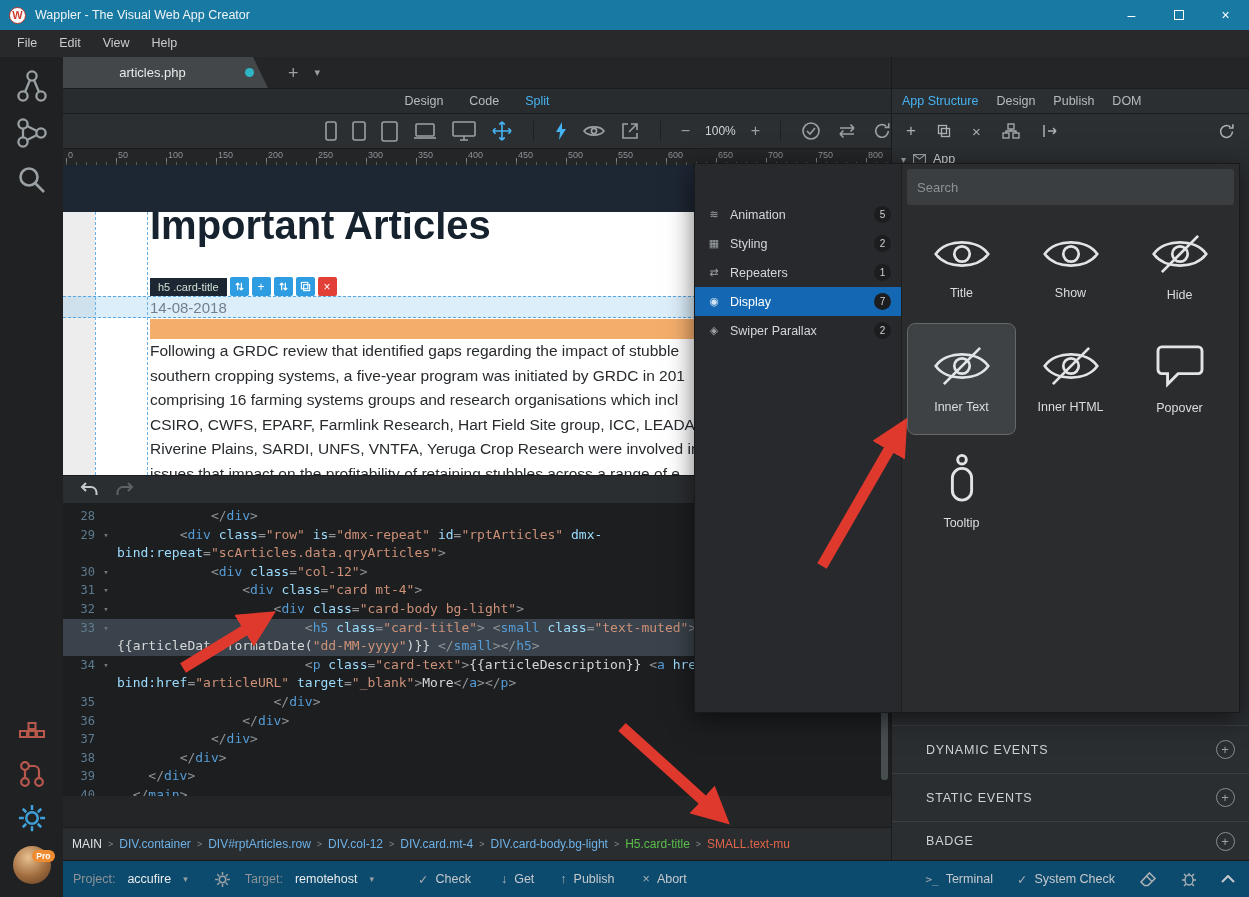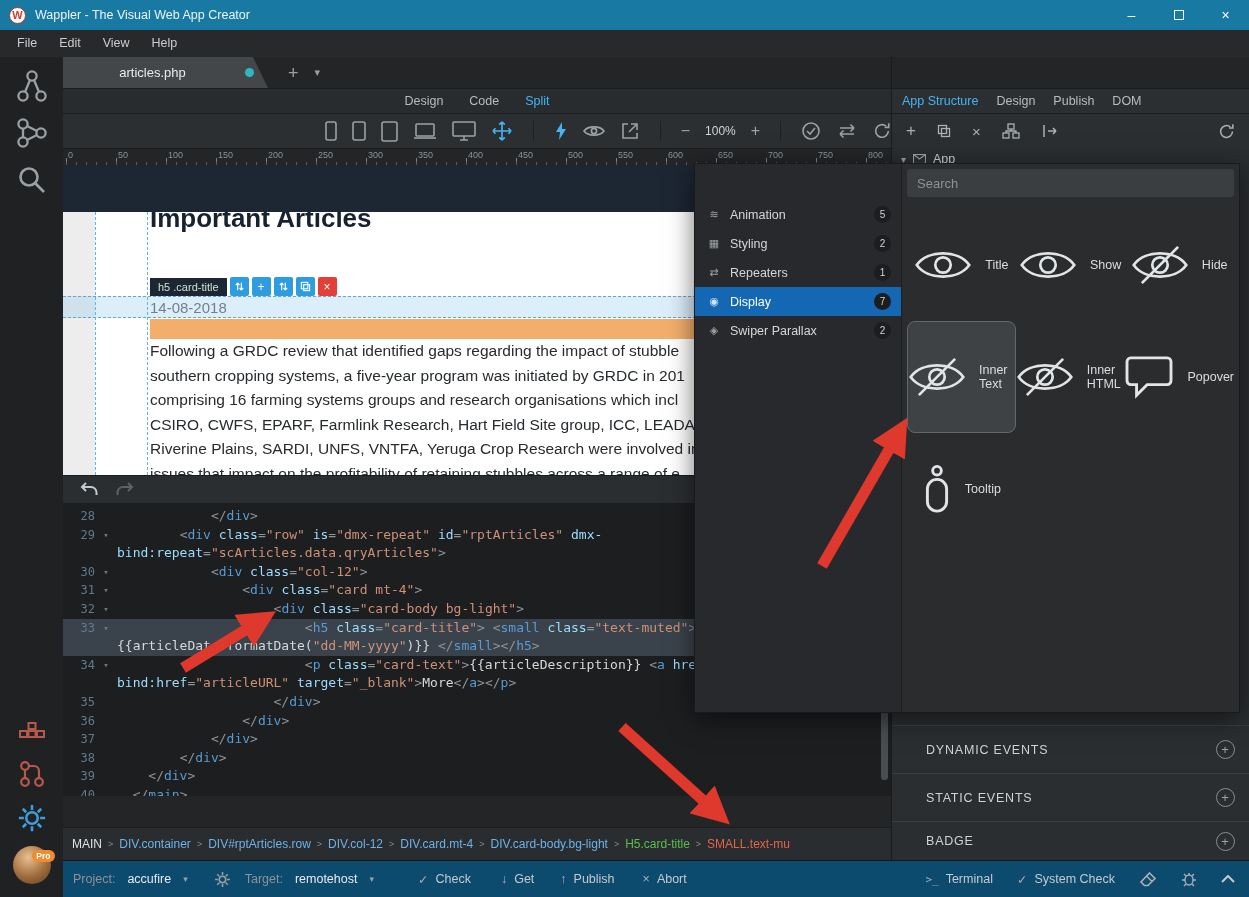--- a/index.html
+++ b/index.html
@@ -45,21 +45,21 @@
 
 .ruler{position:absolute;left:0;top:91px;width:100%;height:17px;background:#232527;border-top:1px solid #1b1c1e;background-image:repeating-linear-gradient(90deg,#565b5e 0 1px,transparent 1px 10px),repeating-linear-gradient(90deg,#7a8084 0 1px,transparent 1px 50px);background-size:828px 4px,828px 8px;background-position:3px 13px,3px 9px;background-repeat:no-repeat}
 .rlab{position:absolute;top:1px;font-size:9px;color:#8d9296}
 
 
 .design{position:absolute;left:0;top:108px;width:100%;height:310px;background:#fff;overflow:hidden}
 .page-navbar{position:absolute;left:0;top:0;width:100%;height:47px;background:#1d2633;z-index:3}
 .gray-strip{position:absolute;left:0;top:47px;bottom:0;width:32px;background:#ededed;z-index:1}
 .vline{position:absolute;top:47px;bottom:0;border-left:1px dashed #69b0e6;z-index:4}
 .v1{left:32px}.v2{left:84px}
-.heading{position:absolute;left:87px;top:38px;font-size:26px;font-weight:700;color:#16222e;z-index:2;white-space:nowrap}
+.heading{position:absolute;left:87px;top:38px;font-size:40px;font-weight:700;color:#16222e;z-index:2;white-space:nowrap}
 .badge-row{position:absolute;left:87px;top:112px;display:flex;gap:3px;z-index:5;align-items:center}
 .el-badge{background:#1d2633;color:#cfe0d2;font-size:11px;padding:0 8px;height:18px;display:flex;align-items:center}
 .bb{width:19px;height:19px;border-radius:2px;display:flex;align-items:center;justify-content:center;color:#fff;font-size:12px}
 .bb.blue{background:#2e9ce0}
 .bb.red{background:#e23f36}
 .sel-row{position:absolute;left:0;right:0;top:131px;height:22px;background:rgba(140,198,238,.3);border-top:1px dashed #5aa6e0;border-bottom:1px dashed #5aa6e0;z-index:2}
 .datetxt{position:absolute;left:87px;top:134px;font-size:15px;color:#73808c;z-index:3}
 .orange-bar{position:absolute;left:87px;right:0;top:154px;height:20px;background:#f4ae6b;z-index:2}
 .para{position:absolute;left:87px;right:0;top:174px;z-index:2}
 .pline{height:24.5px;line-height:24.5px;font-size:15.5px;color:#272b2e;white-space:pre;overflow:hidden}
@@ -97,25 +97,25 @@
 
 
 .popup{position:absolute;left:694px;top:163px;width:546px;height:550px;z-index:60;display:flex;box-shadow:0 6px 24px rgba(0,0,0,.55);border:1px solid #191a1b}
 .cats{width:206px;background:#28292c;padding-top:36px}
 .cat{height:29px;display:flex;align-items:center;padding:0 10px 0 12px;color:#d4d7d9;font-size:12.5px;gap:9px}
 .cat.selected{background:#1468b3;color:#fff}
 .cicon{width:14px;color:#9aa0a3;font-size:11px;text-align:center}
 .cat.selected .cicon{color:#cfe2f2}
 .ccount{margin-left:auto;background:#1b1d1f;border-radius:50%;width:17px;height:17px;font-size:10px;display:flex;align-items:center;justify-content:center;color:#cfd3d5}
 .opts{flex:1;background:#2b2c2e;border-left:1px solid #1d1e20;padding:5px}
-.searchbox{height:28px;background:#3a3e41;border-radius:3px;margin-bottom:12px}
+.searchbox{height:36px;background:#3a3e41;border-radius:3px;margin-bottom:6px}
 .searchbox input{width:100%;height:100%;background:transparent;border:none;outline:none;color:#c7cbcd;font-size:13px;padding:0 10px;font-family:"Liberation Sans",sans-serif}
 .searchbox input::placeholder{color:#8d9295}
 .ogrid{display:grid;grid-template-columns:repeat(3,1fr)}
-.opt{height:112px;display:flex;flex-direction:row;align-items:center;justify-content:center;gap:13px;border-radius:8px}
+.opt{height:112px;display:flex;flex-direction:column;align-items:center;justify-content:center;gap:13px;border-radius:8px}
 .opt.selected{background:#3e4245;border:1px solid #63686b}
 .olabel{color:#dadde0;font-size:12.5px}
 
 
 .statusbar{position:absolute;left:63px;right:0;top:860px;height:37px;background:#0c4a6e;border-top:1px solid #17181a;display:flex;align-items:center;padding:0 14px 0 10px;font-size:12.5px;color:#c6cacd;z-index:20}
 .sb-label{color:#8d9396}
 .sb-val{color:#e8ebec;margin-left:5px}
 .sb-chev{color:#9aa0a3;font-size:9px;margin-left:5px}
 .sb-btn{display:flex;align-items:center;gap:7px}
 .sb-btn i{font-style:normal;color:#aab0b3}

